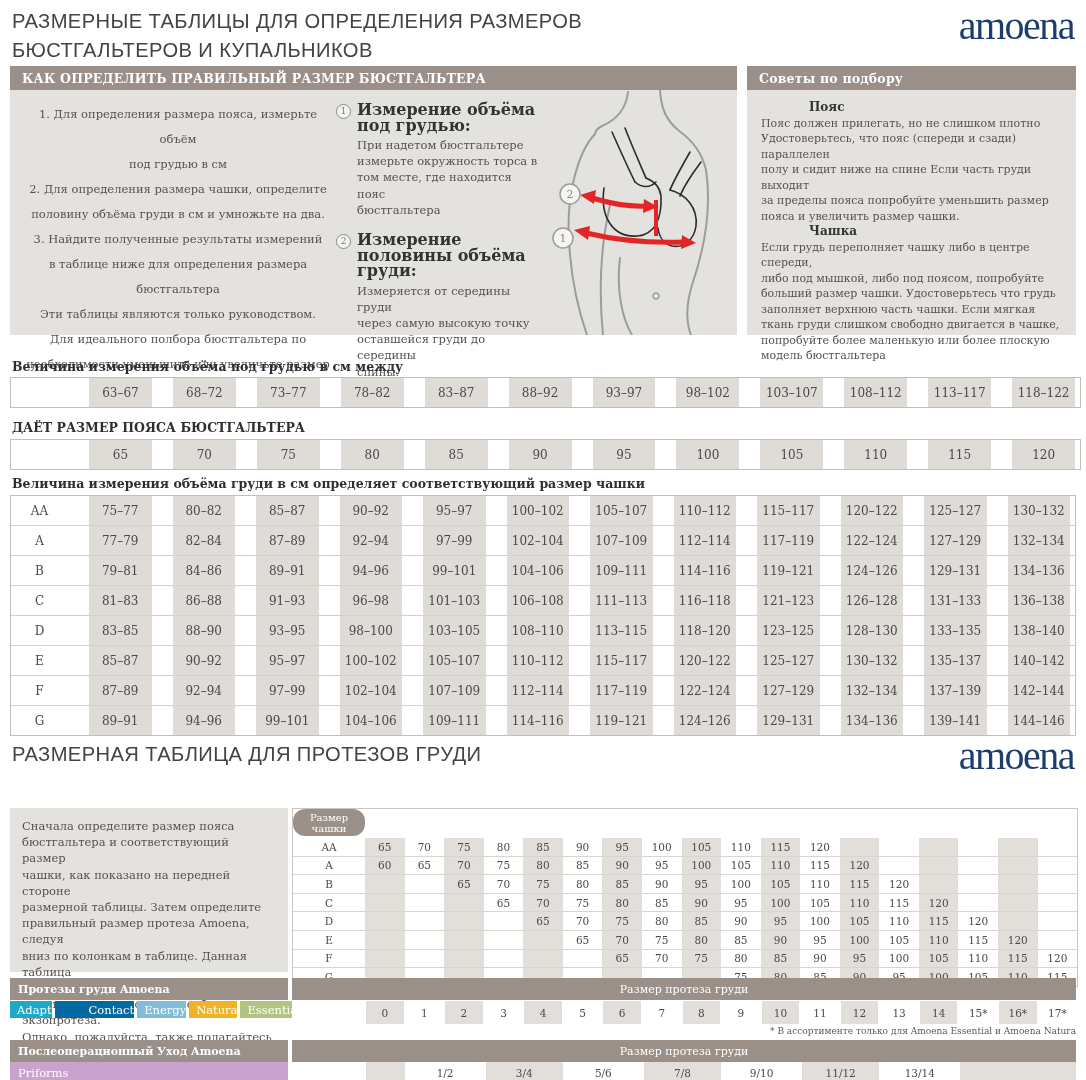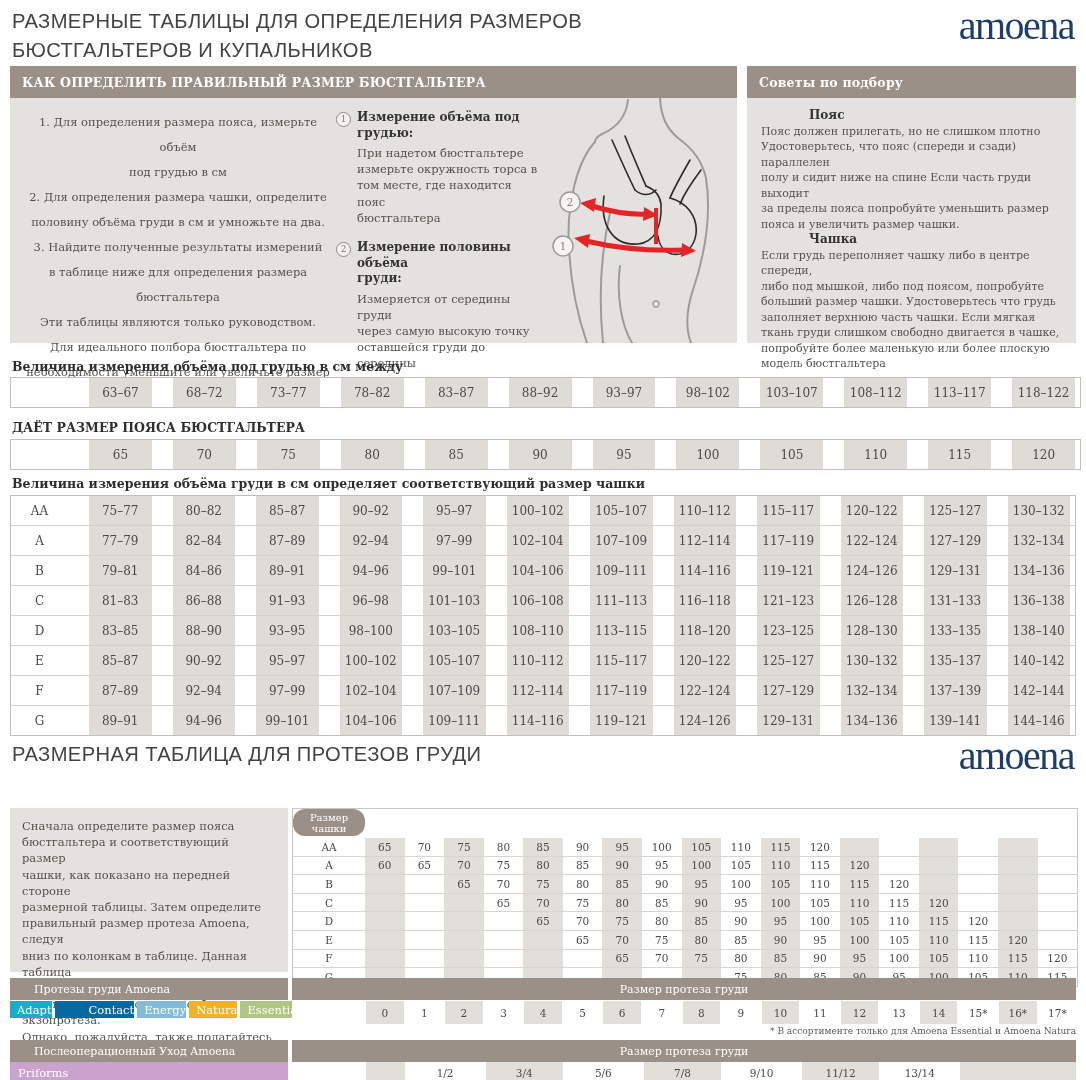--- a/index.html
+++ b/index.html
@@ -14,30 +14,30 @@
          font-size:40px;line-height:40px;color:#1c3d6e;letter-spacing:-1.5px;}
   .brand1{top:6px;}
   .brand2{top:736px;}
   .sec2-title{position:absolute;left:12px;top:742px;font-family:"Liberation Sans",sans-serif;
               font-size:21px;color:#434343;letter-spacing:.4px;transform:scaleX(.96);transform-origin:left top;}
 
   
   .panel{position:absolute;top:66px;}
   .panel-l{left:10px;width:727px;}
   .panel-r{left:747px;width:329px;}
-  .panel-header{height:32px;background:#9a9088;color:#fff;display:flex;align-items:center;
+  .panel-header{height:24px;background:#9a9088;color:#fff;display:flex;align-items:center;
                 padding:0 12px;font-weight:bold;font-size:12.5px;letter-spacing:.2px;}
   .panel-body{background:#e4e2df;height:245px;position:relative;}
   .steps{position:absolute;left:12px;top:12px;width:312px;font-size:11.5px;line-height:25px;
          color:#55524e;white-space:pre-line;text-align:center;}
   .measures{position:absolute;left:326px;top:12px;width:205px;}
   .measure{display:flex;margin-bottom:14px;}
   .mnum{flex:none;width:13px;height:13px;border:1px solid #8a8a8a;border-radius:50%;
         font-size:9px;line-height:13px;text-align:center;color:#777;margin:2px 6px 0 0;background:#f4f3f1;}
-  .mtitle{font-weight:bold;font-size:12px;line-height:15.5px;color:#333;white-space:pre-line;}
+  .mtitle{font-weight:bold;font-size:16px;line-height:15.5px;color:#333;white-space:pre-line;}
   .mbody{font-size:11.5px;line-height:16.2px;color:#55524e;white-space:pre-line;margin-top:4px;}
   .figure{position:absolute;right:0;top:0;width:197px;height:245px;}
   .tips{padding:10px 14px;}
   .tip-title{font-weight:bold;font-size:12px;line-height:15.5px;color:#333;margin-left:48px;}
   .tip-body{font-size:11px;line-height:15.5px;color:#55524e;white-space:pre-line;}
 
   
   .tbl-label{position:absolute;left:12px;font-weight:bold;font-size:12.5px;color:#2e2e2e;}
 
   
@@ -67,21 +67,21 @@
   .mx-hband{flex:1;background:#9a9088;color:#fff;font-size:12px;display:flex;align-items:center;justify-content:center;}
   .mx-row{display:flex;height:17.6px;}
   .mx-row + .mx-row{border-top:1px solid #d8d5d0;}
   .mx-lead{flex:none;width:72px;display:flex;align-items:center;justify-content:center;
            font-size:10.5px;color:#4a4a4a;}
   .mx-cell{flex:1;display:flex;align-items:center;justify-content:center;font-size:10.5px;color:#4a4a4a;}
   .shade{background:#e2ded9;}
 
   .mini-header{position:absolute;height:22px;background:#9a9088;color:#fff;font-size:11px;
                display:flex;align-items:center;}
-  .mini-left{left:10px;width:278px;padding:0 24px;box-sizing:border-box;}
+  .mini-left{left:10px;width:278px;padding:0 8px;box-sizing:border-box;font-weight:bold;}
   .mini-right{left:292px;width:784px;justify-content:center;}
   .hdr1{top:978px;} .hdr2{top:1040px;}
 
   .chips{position:absolute;left:10px;top:1001px;width:278px;height:17px;display:flex;column-gap:3px;}
   .chip{flex:1;color:#fff;font-size:11.5px;display:flex;align-items:center;padding-left:7px;}
   .sizes-row{position:absolute;left:292px;top:1001px;width:784px;height:23px;display:flex;background:#fff;}
   .size-cell{flex:1;display:flex;align-items:center;justify-content:center;font-size:10.5px;
              color:#4a4a4a;border-left:2px solid #fff;box-sizing:border-box;}
   .footnote{position:absolute;right:10px;top:1026px;font-size:9px;color:#5a5a5a;}
   .priforms{position:absolute;left:10px;top:1062px;width:278px;height:22px;color:#fff;font-size:11.5px;

